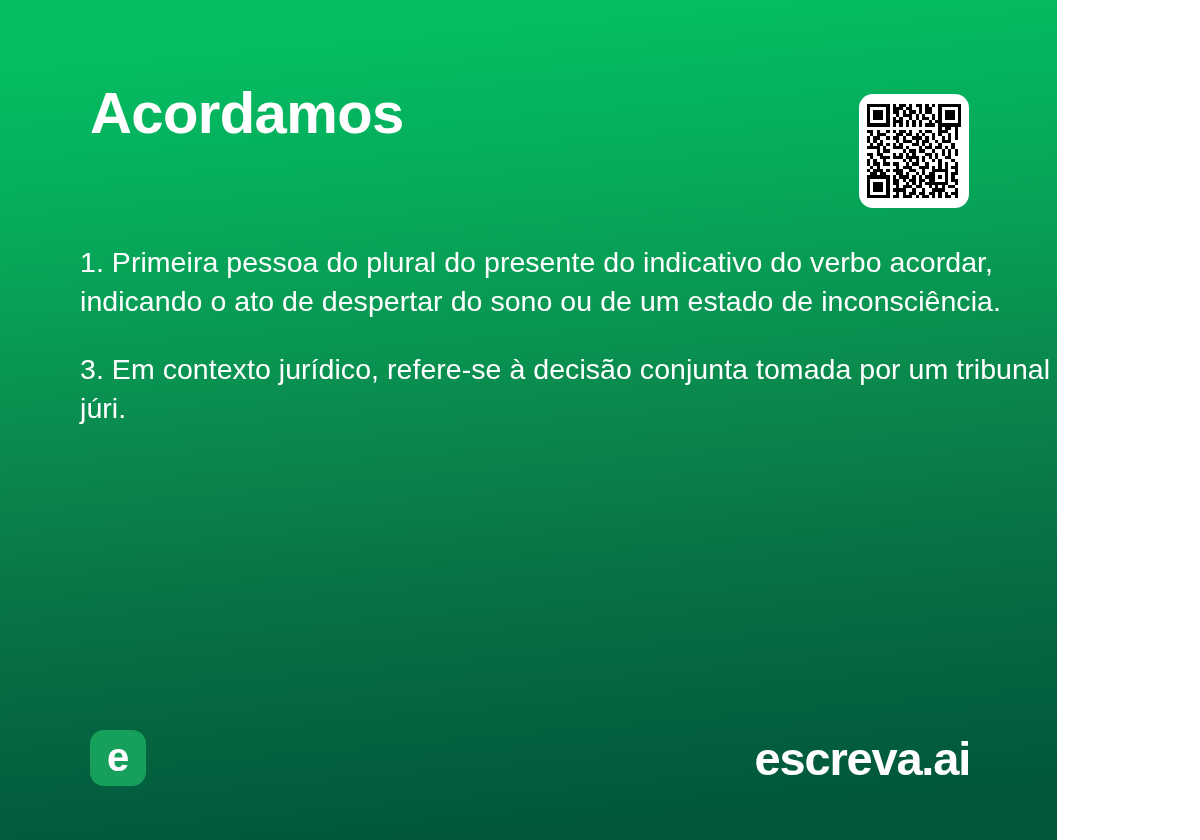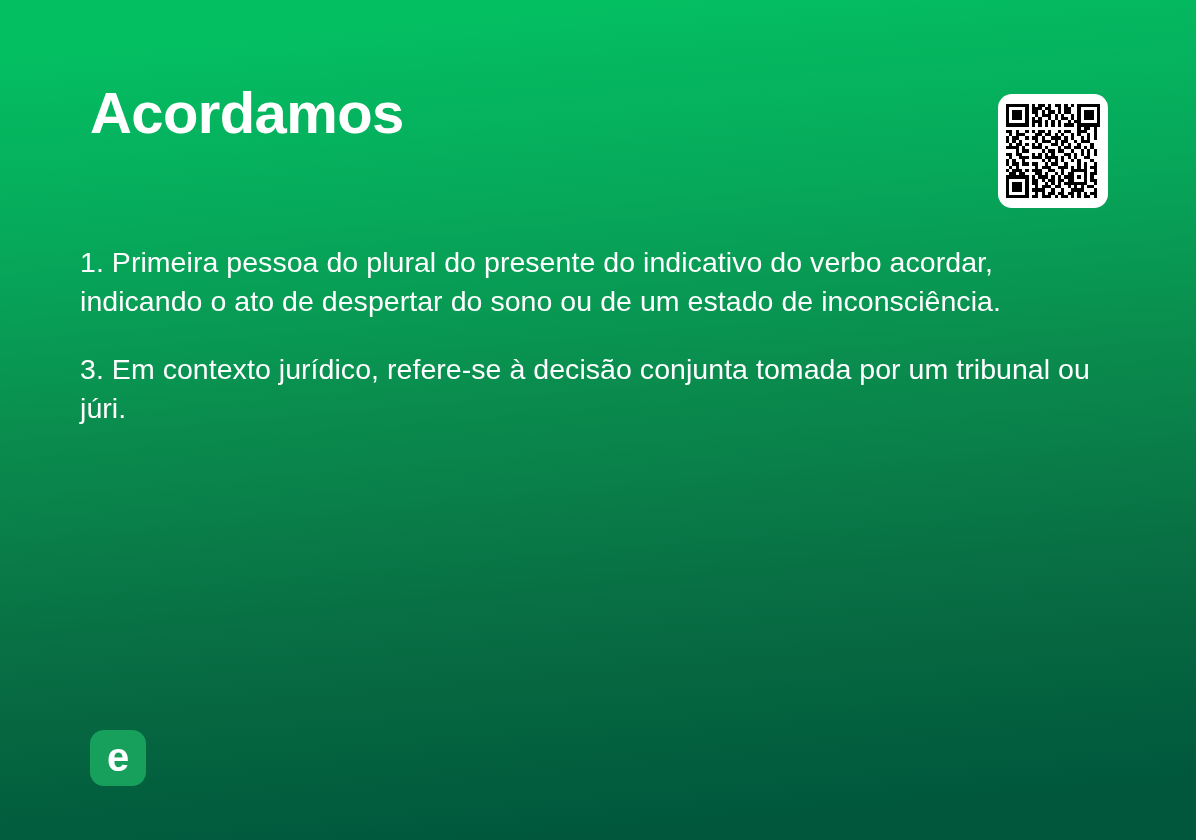--- a/index.html
+++ b/index.html
@@ -10,21 +10,21 @@
   body {
     width: 1200px;
     height: 840px;
     overflow: hidden;
     font-family: "Liberation Sans", sans-serif;
     -webkit-font-smoothing: antialiased;
   }
 
   .card {
     position: relative;
-    width: 1196px;
+    width: 1057px;
     height: 840px;
     box-sizing: border-box;
     background: linear-gradient(175deg, #04BE62 0%, #04BE62 6%, #06A95A 26%, #0A8A4D 48%, #086E43 70%, #00573C 94%, #00573C 100%);
     overflow: hidden;
   }
 
   
   .header {
     position: absolute;
     left: 90px;
@@ -380,15 +380,16 @@
     </svg>
   </div>
 
   <div class="definitions">
     <p class="definition">1. Primeira pessoa do plural do presente do indicativo do verbo acordar, indicando o ato de despertar do sono ou de um estado de inconsciência.</p>
     <p class="definition">3. Em contexto jurídico, refere-se à decisão conjunta tomada por um tribunal ou júri.</p>
   </div>
 
   <div class="footer">
     <div class="brand-logo">e</div>
+    <div class="brand-wordmark">escreva.ai</div>
   </div>
 
 </div>
 
 </body></html>

